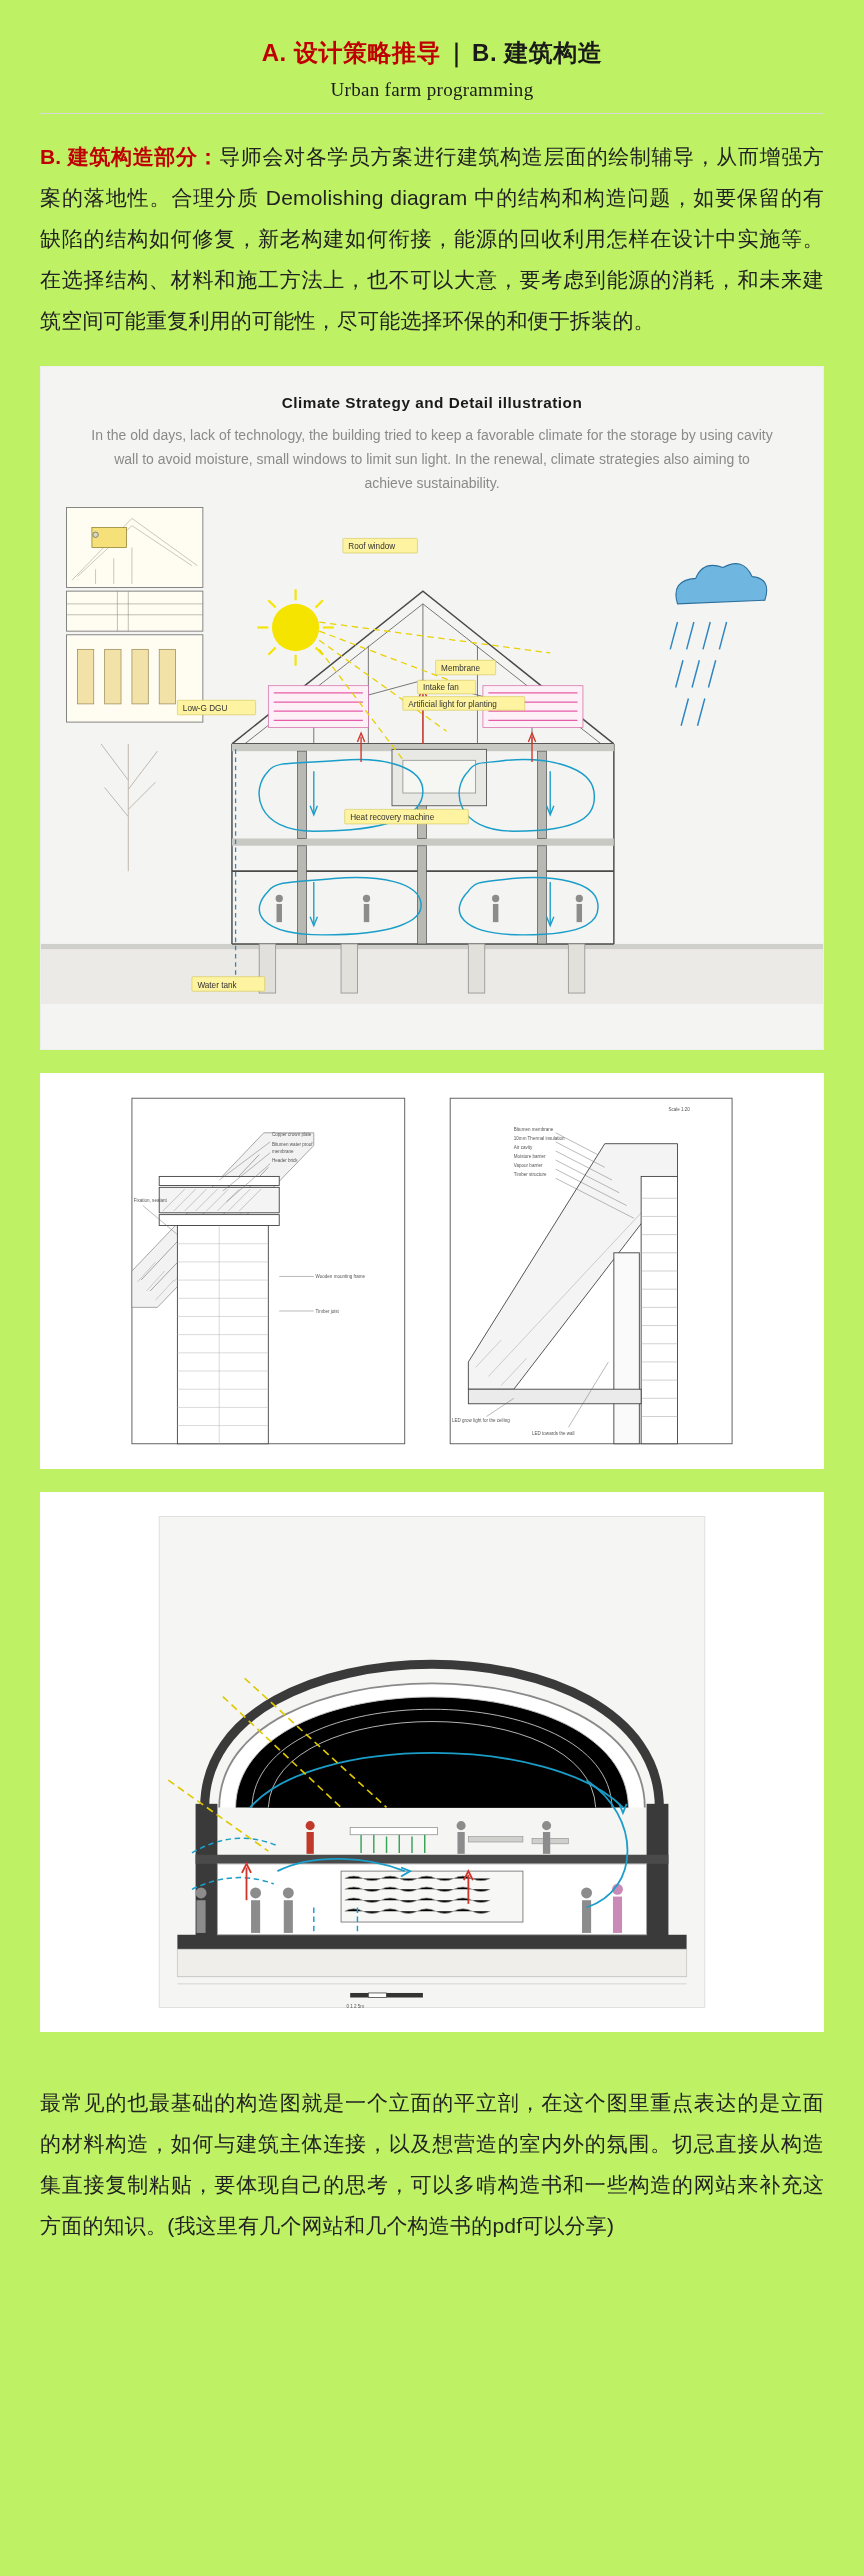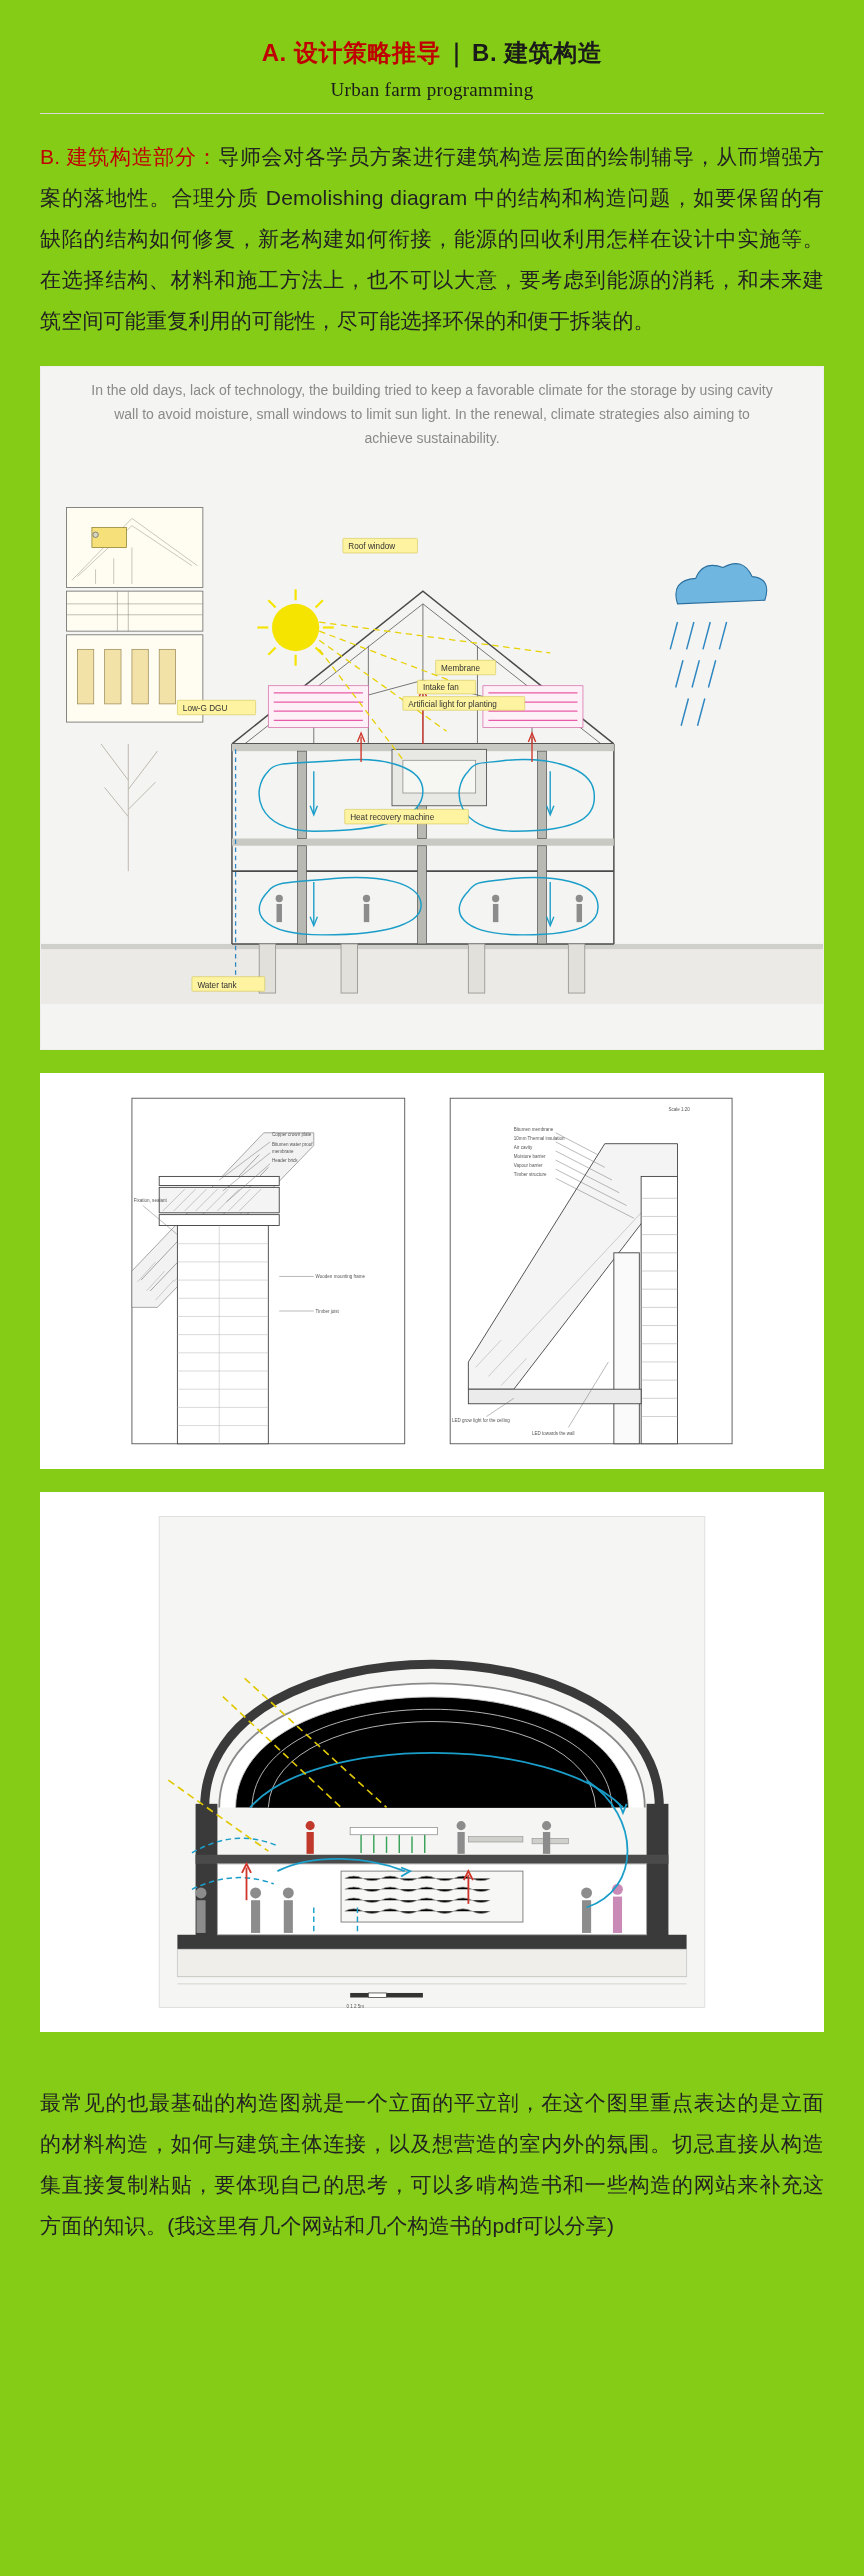--- a/index.html
+++ b/index.html
@@ -9,21 +9,21 @@
   }
   body {
     width: 864px;
     font-family: "Liberation Sans", sans-serif;
     color: #1a1a1a;
   }
   .page {
     width: 864px;
     min-height: 2576px;
     padding: 27px 40px 36px 40px;
-    background: #84cc16;
+    background: #bef264;
     position: relative;
   }
   
   .header {
     text-align: center;
     padding-top: 9px;
   }
   .header-line1 {
     font-size: 24px;
     font-weight: bold;
@@ -48,21 +48,21 @@
   
   .para {
     font-size: 21px;
     line-height: 1.95;
     color: #222222;
     text-align: justify;
     letter-spacing: 0.2px;
   }
   .para .lead {
     color: #c00000;
-    font-weight: normal;
+    font-weight: bold;
   }
   .block-gap { height: 27px; }
   
   .figure {
     width: 100%;
     margin: 23.4px 0;
     background: #f7f7f5;
     border: 0.9px solid #eeeeee;
     position: relative;
     overflow: hidden;
@@ -109,20 +109,21 @@
     </div>
     <div class="header-line2">Urban farm programming</div>
   </div>
   <div class="header-rule"></div>
 
   <div class="para">
     <span class="lead">B. 建筑构造部分：</span><span>导师会对各学员方案进行建筑构造层面的绘制辅导，从而增强方案的落地性。合理分质 Demolishing diagram 中的结构和构造问题，如要保留的有缺陷的结构如何修复，新老构建如何衔接，能源的回收利用怎样在设计中实施等。在选择结构、材料和施工方法上，也不可以大意，要考虑到能源的消耗，和未来建筑空间可能重复利用的可能性，尽可能选择环保的和便于拆装的。</span>
   </div>
 
   <div class="figure fig1">
+    <div class="fig-title">Climate  Strategy  and  Detail  illustration</div>
     <div class="fig-sub">In the old days, lack of technology, the building tried to keep a favorable climate for the storage by using cavity wall to avoid moisture, small windows to limit sun light. In the renewal, climate strategies also aiming to achieve sustainability.</div>
 
     <div class="svg-wrap below">
       <svg viewBox="0 0 860 620" preserveAspectRatio="xMidYMid meet" width="100%" height="100%">
 
         <rect x="0" y="520" width="860" height="6" fill="#cfcfcb"></rect>
         <rect x="0" y="526" width="860" height="60" fill="#eceae6"></rect>
 
         <rect x="28" y="40" width="150" height="88" fill="#fffdf2" stroke="#7a7a7a" stroke-width="1"></rect>
         <g stroke="#9a9a8a" stroke-width="0.6" fill="none">

